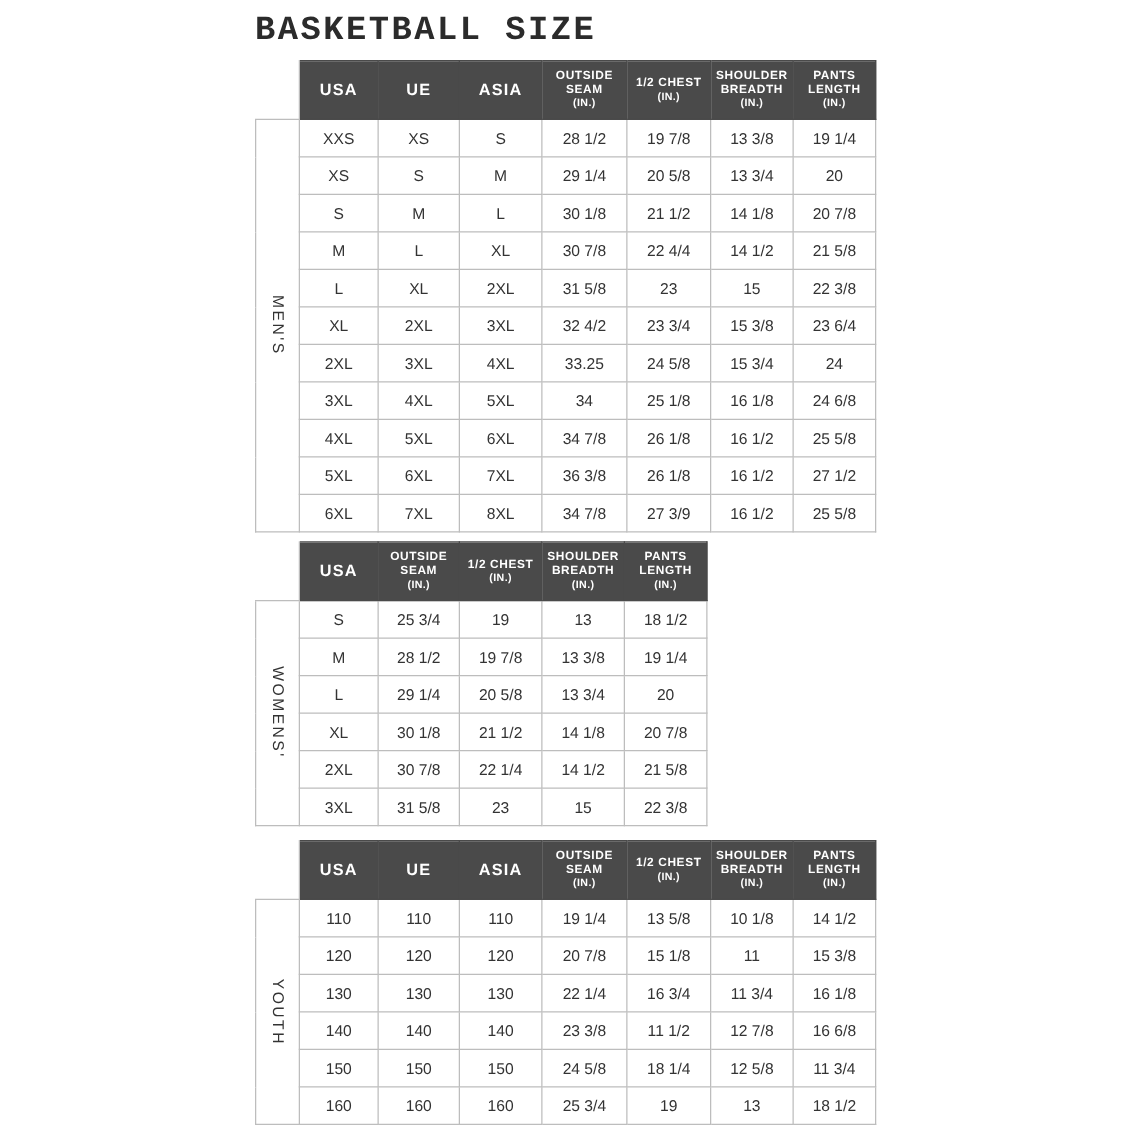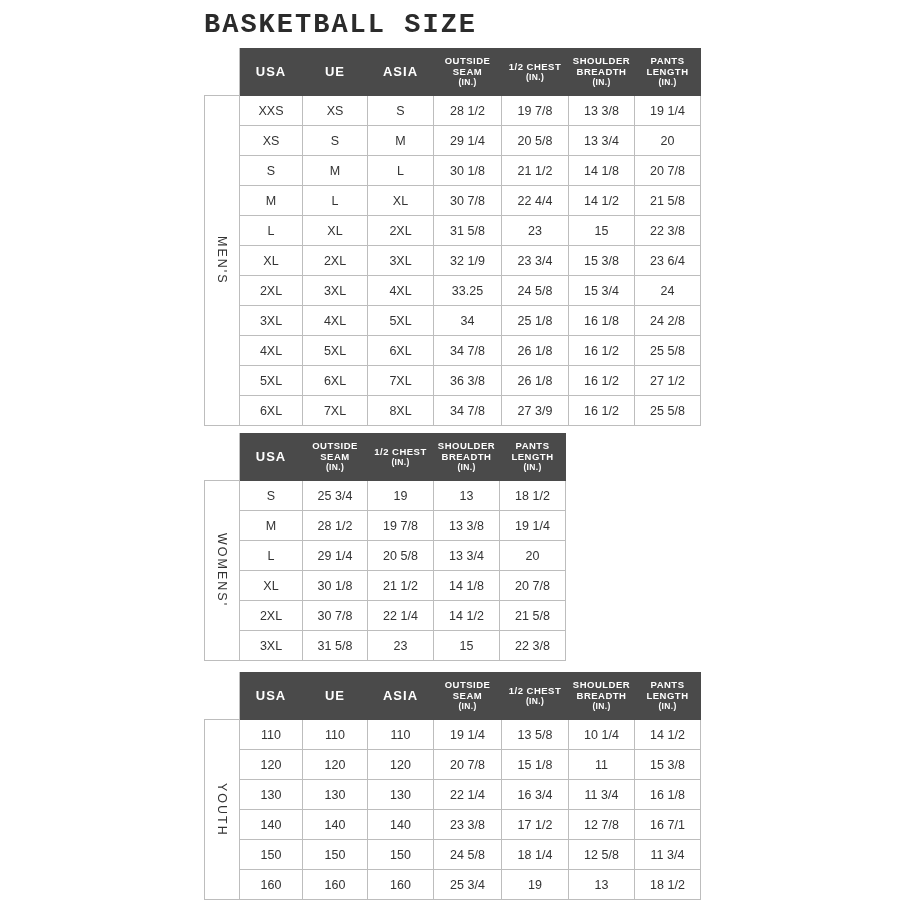--- a/index.html
+++ b/index.html
@@ -165,42 +165,42 @@
             <td>2XL</td>
             <td>31 5/8</td>
             <td>23</td>
             <td>15</td>
             <td>22 3/8</td>
           </tr>
           <tr>
             <td>XL</td>
             <td>2XL</td>
             <td>3XL</td>
-            <td>32 1/9</td>
+            <td>32 4/2</td>
             <td>23 3/4</td>
             <td>15 3/8</td>
             <td>23 6/4</td>
           </tr>
           <tr>
             <td>2XL</td>
             <td>3XL</td>
             <td>4XL</td>
             <td>33.25</td>
             <td>24 5/8</td>
             <td>15 3/4</td>
             <td>24</td>
           </tr>
           <tr>
             <td>3XL</td>
             <td>4XL</td>
             <td>5XL</td>
             <td>34</td>
             <td>25 1/8</td>
             <td>16 1/8</td>
-            <td>24 2/8</td>
+            <td>24 6/8</td>
           </tr>
           <tr>
             <td>4XL</td>
             <td>5XL</td>
             <td>6XL</td>
             <td>34 7/8</td>
             <td>26 1/8</td>
             <td>16 1/2</td>
             <td>25 5/8</td>
           </tr>
@@ -317,21 +317,21 @@
           </tr>
         </thead>
         <tbody>
           <tr>
             <td class="rowlabel" rowspan="6">YOUTH</td>
             <td>110</td>
             <td>110</td>
             <td>110</td>
             <td>19 1/4</td>
             <td>13 5/8</td>
-            <td>10 1/4</td>
+            <td>10 1/8</td>
             <td>14 1/2</td>
           </tr>
           <tr>
             <td>120</td>
             <td>120</td>
             <td>120</td>
             <td>20 7/8</td>
             <td>15 1/8</td>
             <td>11</td>
             <td>15 3/8</td>
@@ -343,23 +343,23 @@
             <td>22 1/4</td>
             <td>16 3/4</td>
             <td>11 3/4</td>
             <td>16 1/8</td>
           </tr>
           <tr>
             <td>140</td>
             <td>140</td>
             <td>140</td>
             <td>23 3/8</td>
-            <td>17 1/2</td>
+            <td>11 1/2</td>
             <td>12 7/8</td>
-            <td>16 7/1</td>
+            <td>16 6/8</td>
           </tr>
           <tr>
             <td>150</td>
             <td>150</td>
             <td>150</td>
             <td>24 5/8</td>
             <td>18 1/4</td>
             <td>12 5/8</td>
             <td>11 3/4</td>
           </tr>

